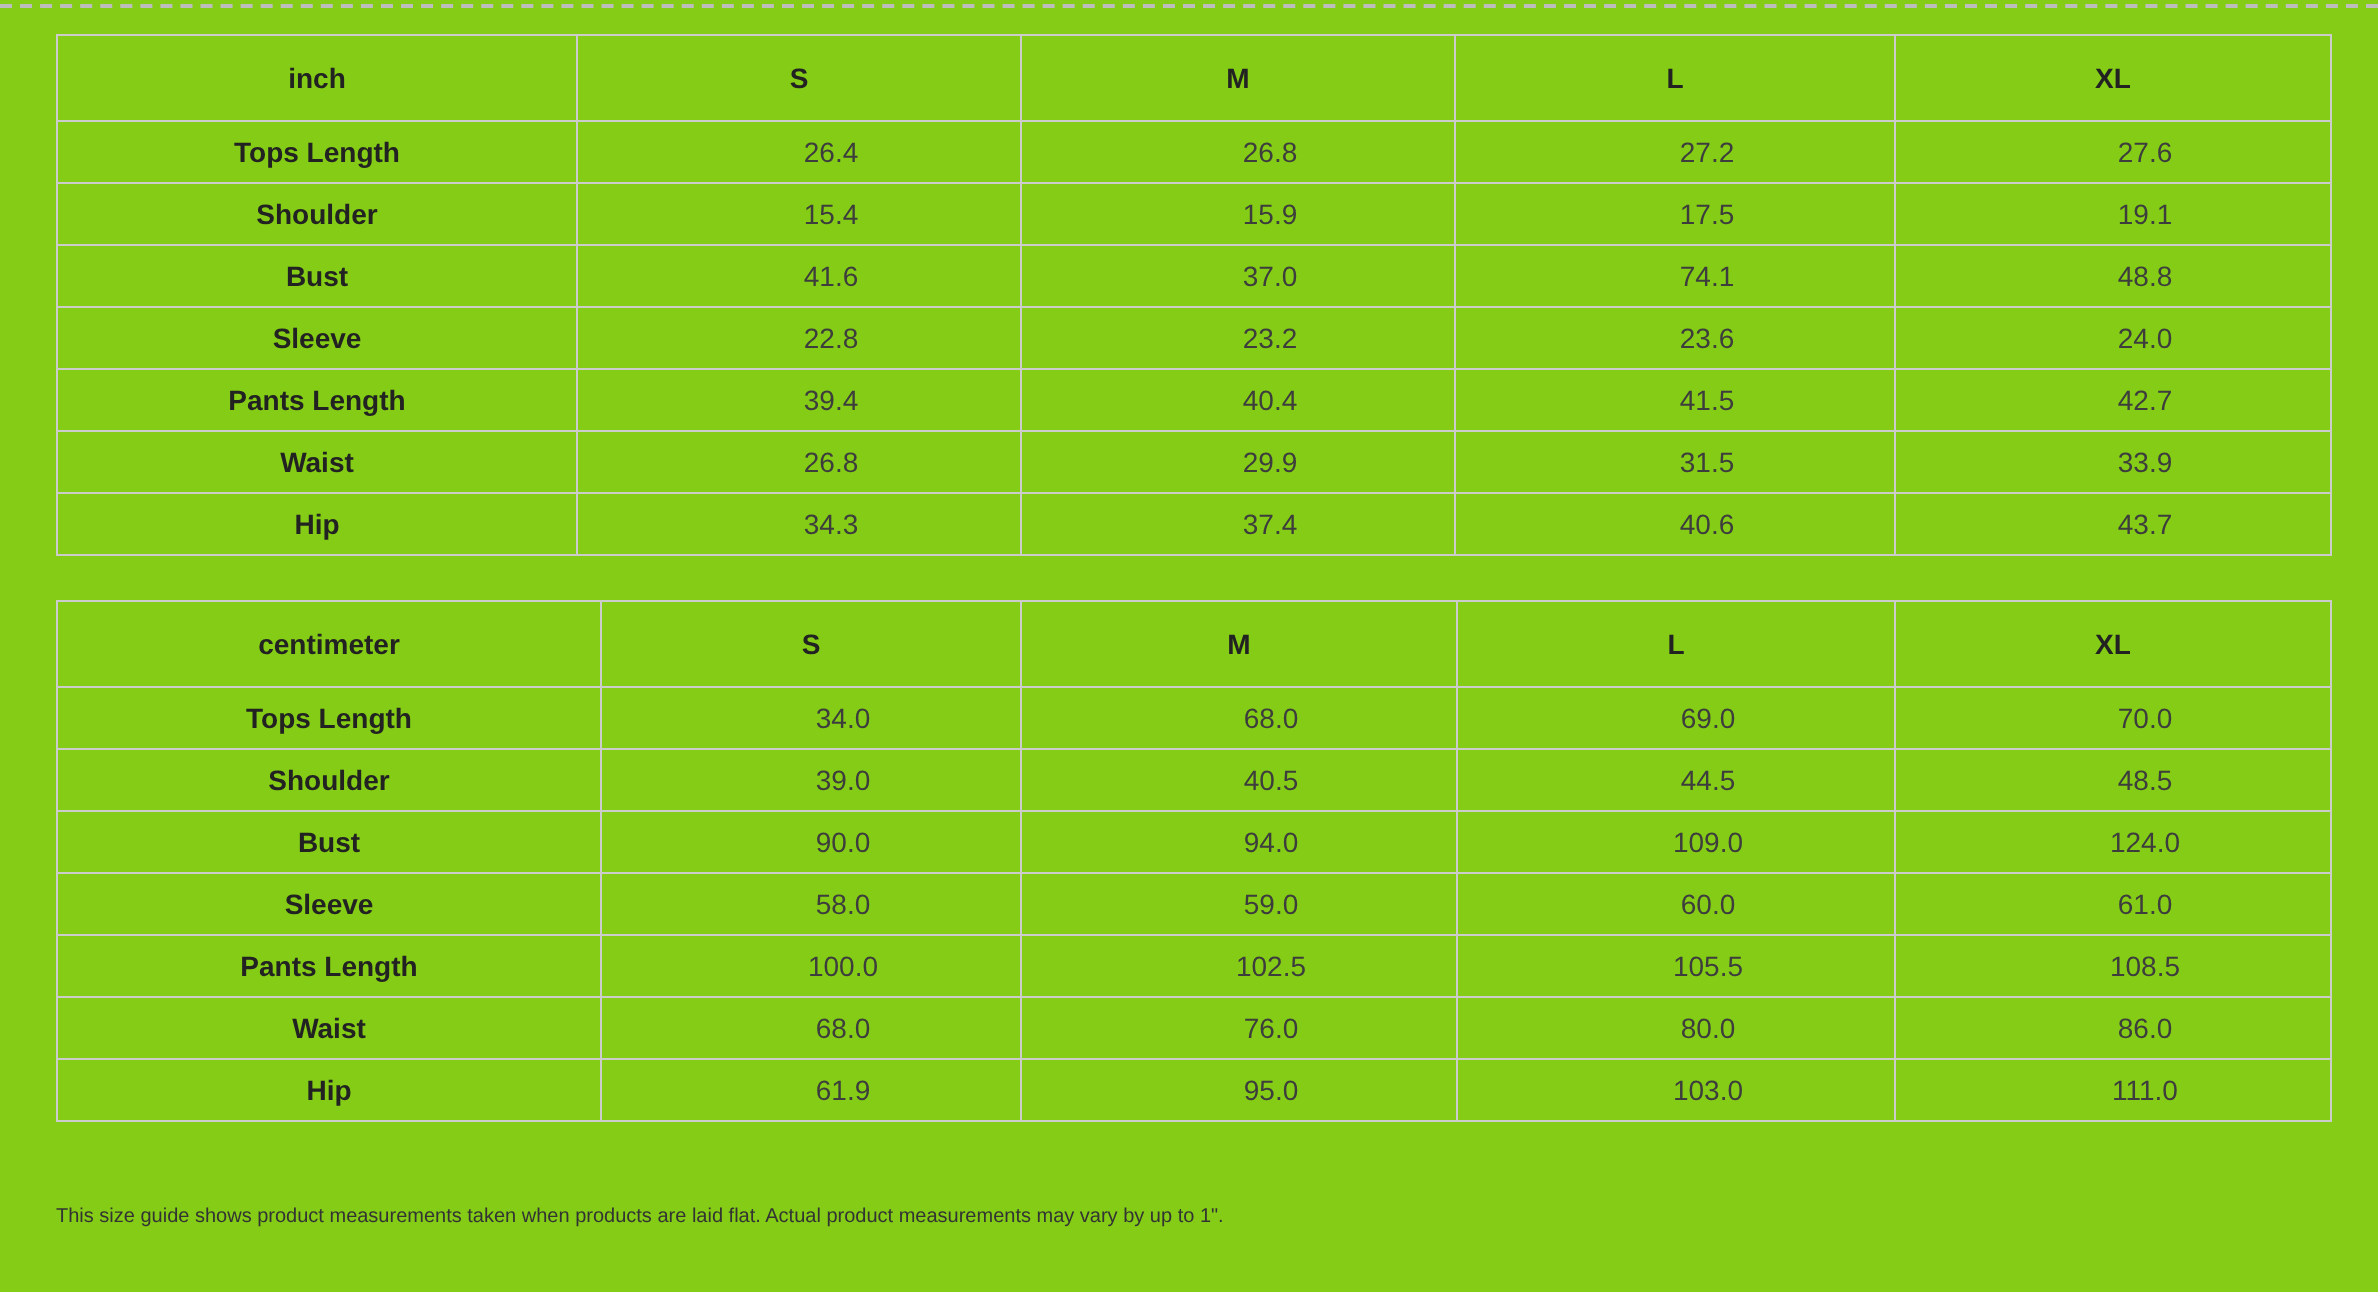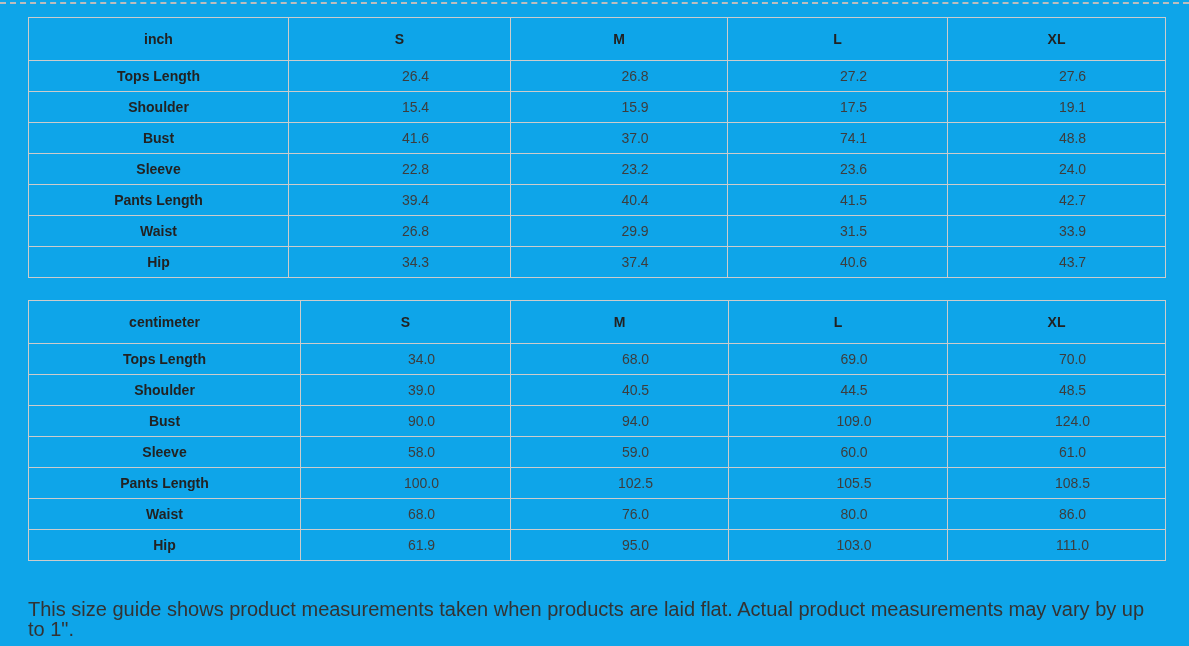--- a/index.html
+++ b/index.html
@@ -1,21 +1,21 @@
 <!DOCTYPE html>
 <html><head>
 <meta charset="utf-8">
 <style>
   html, body { margin: 0; padding: 0; background: #fff; }
   body { font-family: "Liberation Sans", sans-serif; }
   .page {
     width: 1189px;
     height: 646px;
     overflow: hidden;
-    background: #0ea5e9;
+    background: #84cc16;
     position: relative;
   }
   .top-divider {
     width: 100%;
     height: 0;
     border-top: 2px dashed #bdbdbd;
     margin-top: 2px;
   }
   table.size-table {
     border-collapse: collapse;
@@ -47,21 +47,21 @@
   table.size-table tbody td {
     height: 30px;
     font-weight: normal;
     color: #3d3d3d;
     padding-left: 32px;
   }
   #table-inch { margin-top: 13px; }
   #table-centimeter { margin-top: 22px; }
   .note {
     margin: 38px 28px 0 28px;
-    font-size: 20px;
+    font-size: 10px;
     color: #333;
     line-height: 20px;
   }
 </style>
 </head>
 <body>
 
 <div class="page">
 
   <div class="top-divider"></div>

